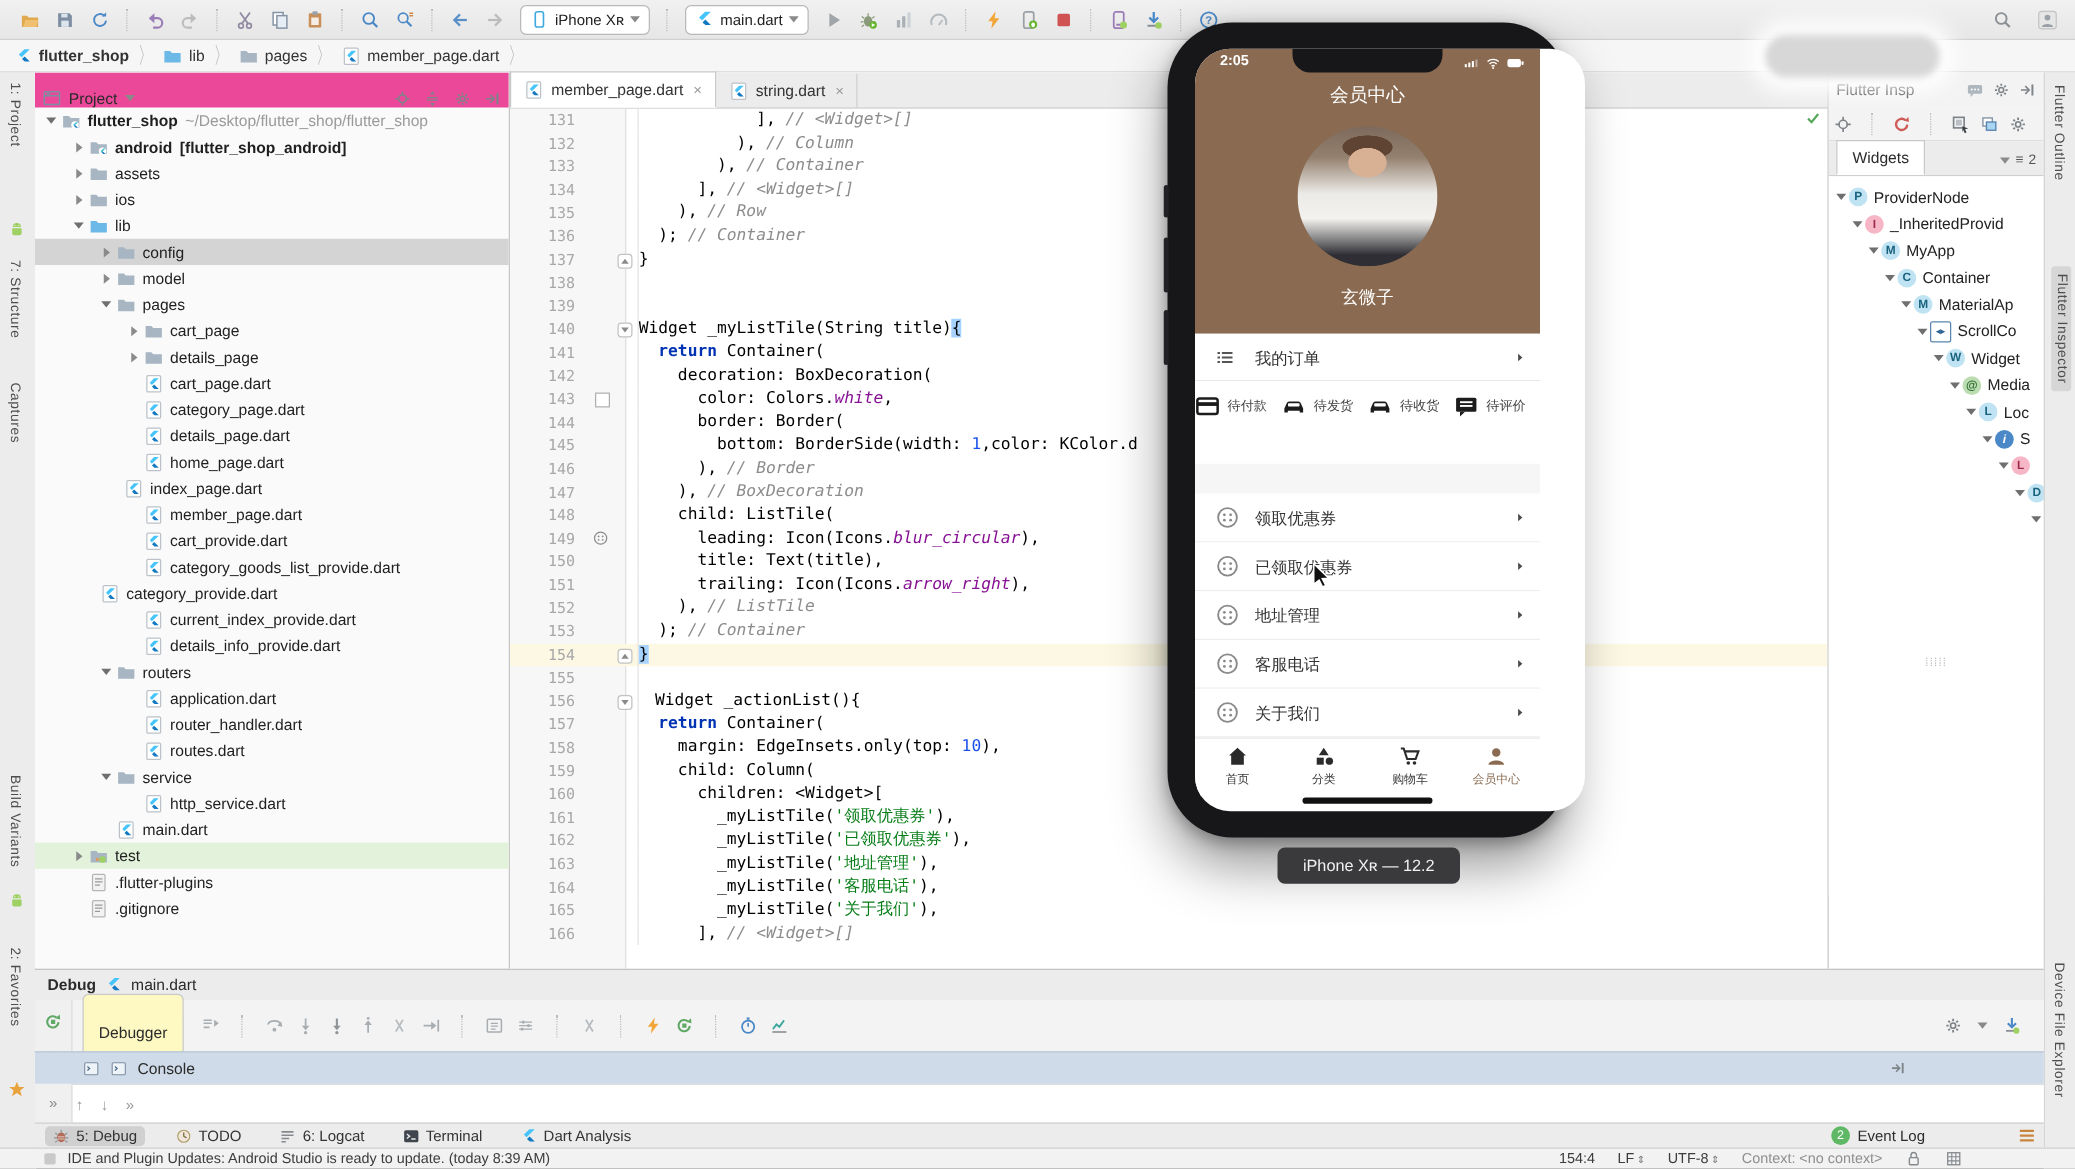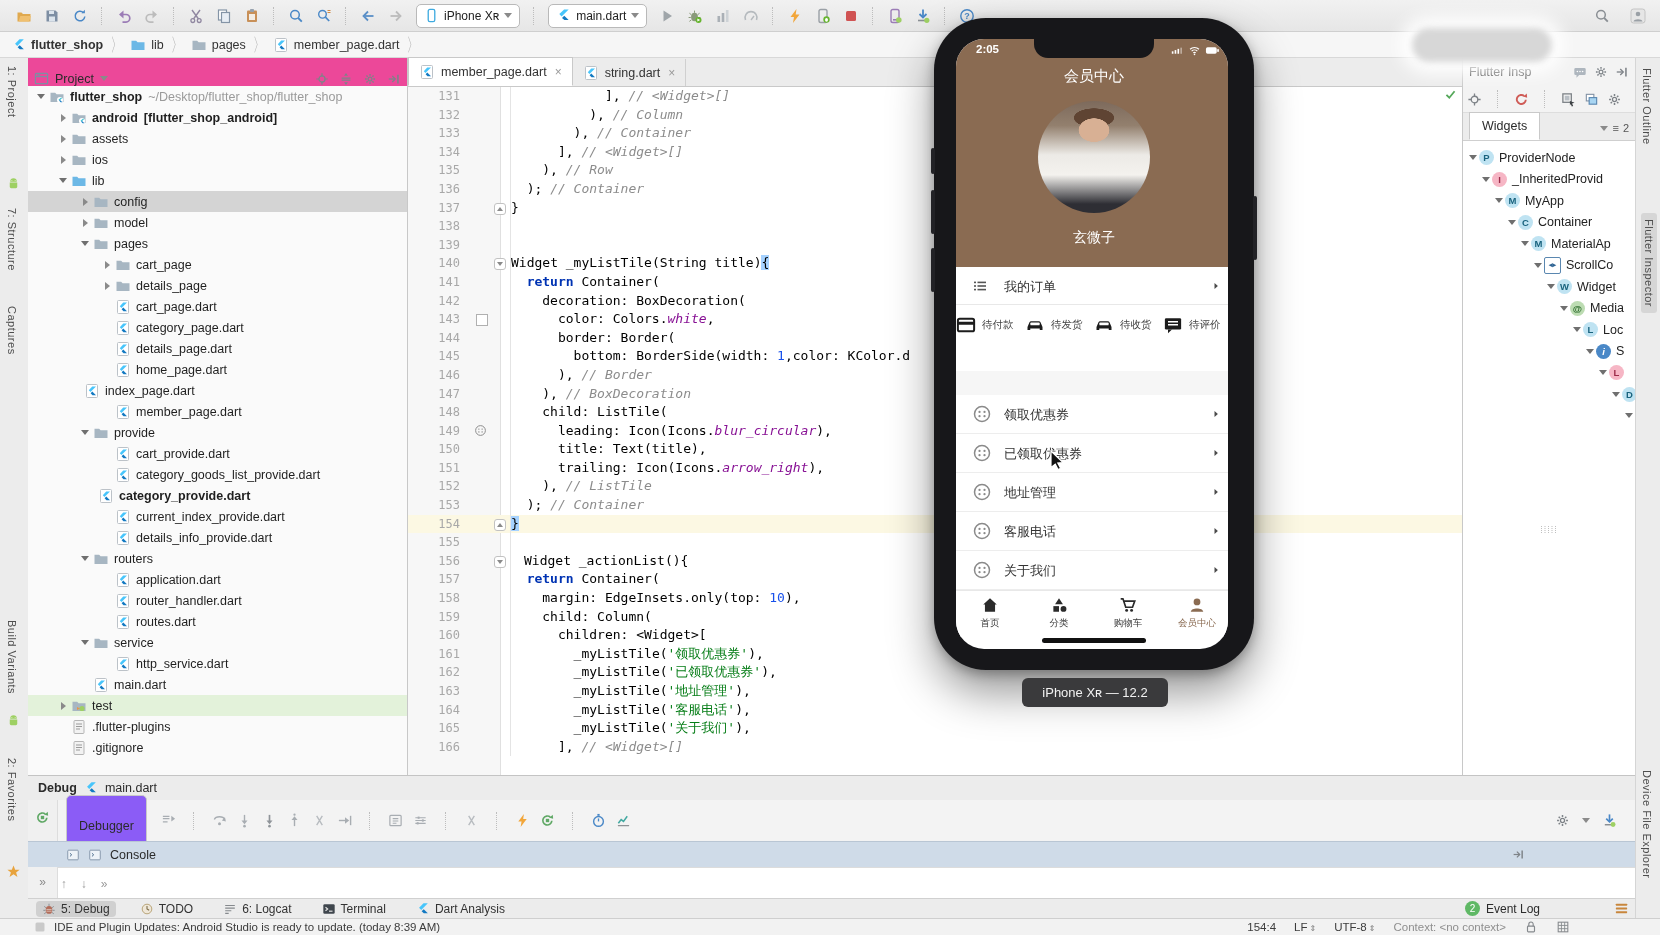--- a/index.html
+++ b/index.html
@@ -85,21 +85,21 @@
   .bc-c{background:#bfe3f2;color:#19637e;} .bc-p{background:#f6b6c5;color:#9c2b4a;}
   .bc-g{background:#bcdcb2;color:#2f6e2f;} .bc-b{background:#4a88c7;color:#fff;font-style:italic;}
   .bc-s{background:#fff;border:1px solid #5a87b0;border-radius:2px;color:#2f6494;font-size:7px;}
   #insp-split{position:absolute;left:0;top:385px;width:100%;height:8px;display:flex;align-items:center;justify-content:center;color:#b5b5b5;font-size:9px;letter-spacing:1px;}
   
   #debugpanel{left:28px;top:775px;width:1607px;height:123px;background:#f3f3f3;border-top:1px solid #c4c4c4;box-sizing:border-box;}
   #debug-head{height:24px;display:flex;align-items:center;gap:7px;padding-left:10px;font-size:12.5px;color:#2b2b2b;background:#ececec;}
   #debug-toolrow{height:41px;display:flex;align-items:center;background:#f3f3f3;position:relative;}
   #debug-leftcol{position:absolute;left:0;top:0;width:30px;height:98px;background:#f0f0f0;border-right:1px solid #ddd;
                  display:flex;flex-direction:column;align-items:center;padding-top:10px;gap:14px;box-sizing:border-box;}
-  #dbg-tab{background:#8b5cf6;border:1px solid #c9c9c9;border-radius:5px 5px 0 0;height:26px;display:flex;align-items:center;
+  #dbg-tab{background:#fef9c3;border:1px solid #c9c9c9;border-radius:5px 5px 0 0;height:26px;display:flex;align-items:center;
            padding:17px 12px;font-size:12.5px;margin-left:38px;margin-top:10px;}
   #dbg-icons{display:flex;align-items:center;gap:10px;margin-left:14px;}
   #dbg-right{margin-left:auto;display:flex;align-items:center;gap:12px;padding-right:18px;}
   #console-row{height:25px;background:#cfdbe8;border-top:1px solid #b9c6d4;display:flex;align-items:center;gap:8px;
                padding-left:38px;font-size:12.5px;color:#2b2b2b;position:relative;}
   #console-row .right{position:absolute;right:110px;}
   #console-sub{height:32px;background:#fff;border-top:1px solid #dcdcdc;display:flex;align-items:center;gap:14px;padding-left:12px;color:#9a9a9a;font-size:12px;}
   
   #toolwinbar{left:28px;top:898px;width:1607px;height:20px;background:#ececec;border-top:1px solid #d0d0d0;
               display:flex;align-items:center;gap:18px;padding-left:8px;box-sizing:border-box;position:absolute;}
@@ -109,21 +109,21 @@
   #event-badge{width:15px;height:15px;border-radius:50%;background:#5fb865;color:#fff;font-size:10px;display:flex;align-items:center;justify-content:center;}
   #statusbar{left:0px;top:918px;width:1660px;height:17px;background:#f2f2f2;border-top:1px solid #cfcfcf;
              display:flex;align-items:center;font-size:11.5px;color:#3c3c3c;box-sizing:border-box;position:absolute;}
   #status-right{margin-left:auto;display:flex;align-items:center;gap:18px;padding-right:90px;}
   #status-right .dim{color:#8f8f8f;}
   .updn{font-size:8px;color:#777;margin-left:2px;}
   
   #phone{left:934px;top:18px;width:320px;height:652px;background:#17171a;border-radius:52px;
          box-shadow:0 22px 45px rgba(0,0,0,.42),0 4px 12px rgba(0,0,0,.28);z-index:40;}
   .sidebtn{position:absolute;background:#222226;border-radius:2px;}
-  #screen{position:absolute;left:22px;top:21px;width:272px;height:610px;background:#fff;border-radius:28px;overflow:hidden;}
+  #screen{position:absolute;left:22px;top:21px;width:312px;height:610px;background:#fff;border-radius:28px;overflow:hidden;}
   #notch{position:absolute;left:78px;top:0;width:120px;height:19px;background:#17171a;border-radius:0 0 14px 14px;z-index:5;}
   #ph-header{position:absolute;left:0;top:0;width:276px;height:228px;background:#8a6b52;}
   #ph-status{position:absolute;left:0;top:3px;width:276px;height:16px;color:#fff;font-size:11.5px;}
   #ph-time{position:absolute;left:20px;top:1px;font-weight:bold;}
   #ph-staticons{position:absolute;right:12px;top:1px;display:flex;gap:4px;align-items:center;}
   #ph-title{position:absolute;left:0;top:28px;width:276px;text-align:center;color:#fff;font-size:15px;}
   #ph-avatar{position:absolute;left:82px;top:62px;width:112px;height:112px;border-radius:50%;
      background:
        radial-gradient(ellipse 26px 20px at 50% 26%, #d8b094 58%, rgba(0,0,0,0) 60%),
        radial-gradient(ellipse 34px 16px at 50% 15%, #5f4433 58%, rgba(0,0,0,0) 60%),
@@ -617,21 +617,21 @@
           <span class="chev"></span>
           <span class="picon">
             <svg width="16" height="16" viewBox="0 0 16 16">
               <rect x="2.5" y="1.5" width="11" height="13" rx="1" fill="#fff" stroke="#bcc2c8"></rect>
               <polygon points="8.2,3.5 12,3.5 6.5,9 4.8,7.2" fill="#47c5fb"></polygon>
               <polygon points="8.3,8.5 12,12.2 8.5,12.2 6.6,10.3" fill="#1279c2"></polygon>
             </svg>
           </span>
           <span class="pname">home_page.dart</span>
         </div>
-        <div class="prow" style="padding-left: 41px; text-align: center;">
+        <div class="prow" style="padding-left: 56px; text-align: center;">
           <span class="chev"></span>
           <span class="picon">
             <svg width="16" height="16" viewBox="0 0 16 16">
               <rect x="2.5" y="1.5" width="11" height="13" rx="1" fill="#fff" stroke="#bcc2c8"></rect>
               <polygon points="8.2,3.5 12,3.5 6.5,9 4.8,7.2" fill="#47c5fb"></polygon>
               <polygon points="8.3,8.5 12,12.2 8.5,12.2 6.6,10.3" fill="#1279c2"></polygon>
             </svg>
           </span>
           <span class="pname">index_page.dart</span>
         </div>
@@ -639,31 +639,20 @@
           <span class="chev"></span>
           <span class="picon">
             <svg width="16" height="16" viewBox="0 0 16 16">
               <rect x="2.5" y="1.5" width="11" height="13" rx="1" fill="#fff" stroke="#bcc2c8"></rect>
               <polygon points="8.2,3.5 12,3.5 6.5,9 4.8,7.2" fill="#47c5fb"></polygon>
               <polygon points="8.3,8.5 12,12.2 8.5,12.2 6.6,10.3" fill="#1279c2"></polygon>
             </svg>
           </span>
           <span class="pname">member_page.dart</span>
         </div>
-        <div class="prow" style="padding-left: 50px;">
-          <span class="chev">
-            <span class="chev-o"></span>
-          </span>
-          <span class="picon">
-            <svg width="16" height="16" viewBox="0 0 16 16">
-              <path d="M1.5 13V3.8h4.6L7.6 5.3h6.9V13z" fill="#a7b6c2"></path>
-            </svg>
-          </span>
-          <span class="pname">provide</span>
-        </div>
         <div class="prow" style="padding-left: 72px;">
           <span class="chev"></span>
           <span class="picon">
             <svg width="16" height="16" viewBox="0 0 16 16">
               <rect x="2.5" y="1.5" width="11" height="13" rx="1" fill="#fff" stroke="#bcc2c8"></rect>
               <polygon points="8.2,3.5 12,3.5 6.5,9 4.8,7.2" fill="#47c5fb"></polygon>
               <polygon points="8.3,8.5 12,12.2 8.5,12.2 6.6,10.3" fill="#1279c2"></polygon>
             </svg>
           </span>
           <span class="pname">cart_provide.dart</span>
@@ -672,21 +661,21 @@
           <span class="chev"></span>
           <span class="picon">
             <svg width="16" height="16" viewBox="0 0 16 16">
               <rect x="2.5" y="1.5" width="11" height="13" rx="1" fill="#fff" stroke="#bcc2c8"></rect>
               <polygon points="8.2,3.5 12,3.5 6.5,9 4.8,7.2" fill="#47c5fb"></polygon>
               <polygon points="8.3,8.5 12,12.2 8.5,12.2 6.6,10.3" fill="#1279c2"></polygon>
             </svg>
           </span>
           <span class="pname">category_goods_list_provide.dart</span>
         </div>
-        <div class="prow" style="padding-left: 55px; font-weight: bold;">
+        <div class="prow" style="padding-left: 37px;">
           <span class="chev"></span>
           <span class="picon">
             <svg width="16" height="16" viewBox="0 0 16 16">
               <rect x="2.5" y="1.5" width="11" height="13" rx="1" fill="#fff" stroke="#bcc2c8"></rect>
               <polygon points="8.2,3.5 12,3.5 6.5,9 4.8,7.2" fill="#47c5fb"></polygon>
               <polygon points="8.3,8.5 12,12.2 8.5,12.2 6.6,10.3" fill="#1279c2"></polygon>
             </svg>
           </span>
           <span class="pname">category_provide.dart</span>
         </div>

